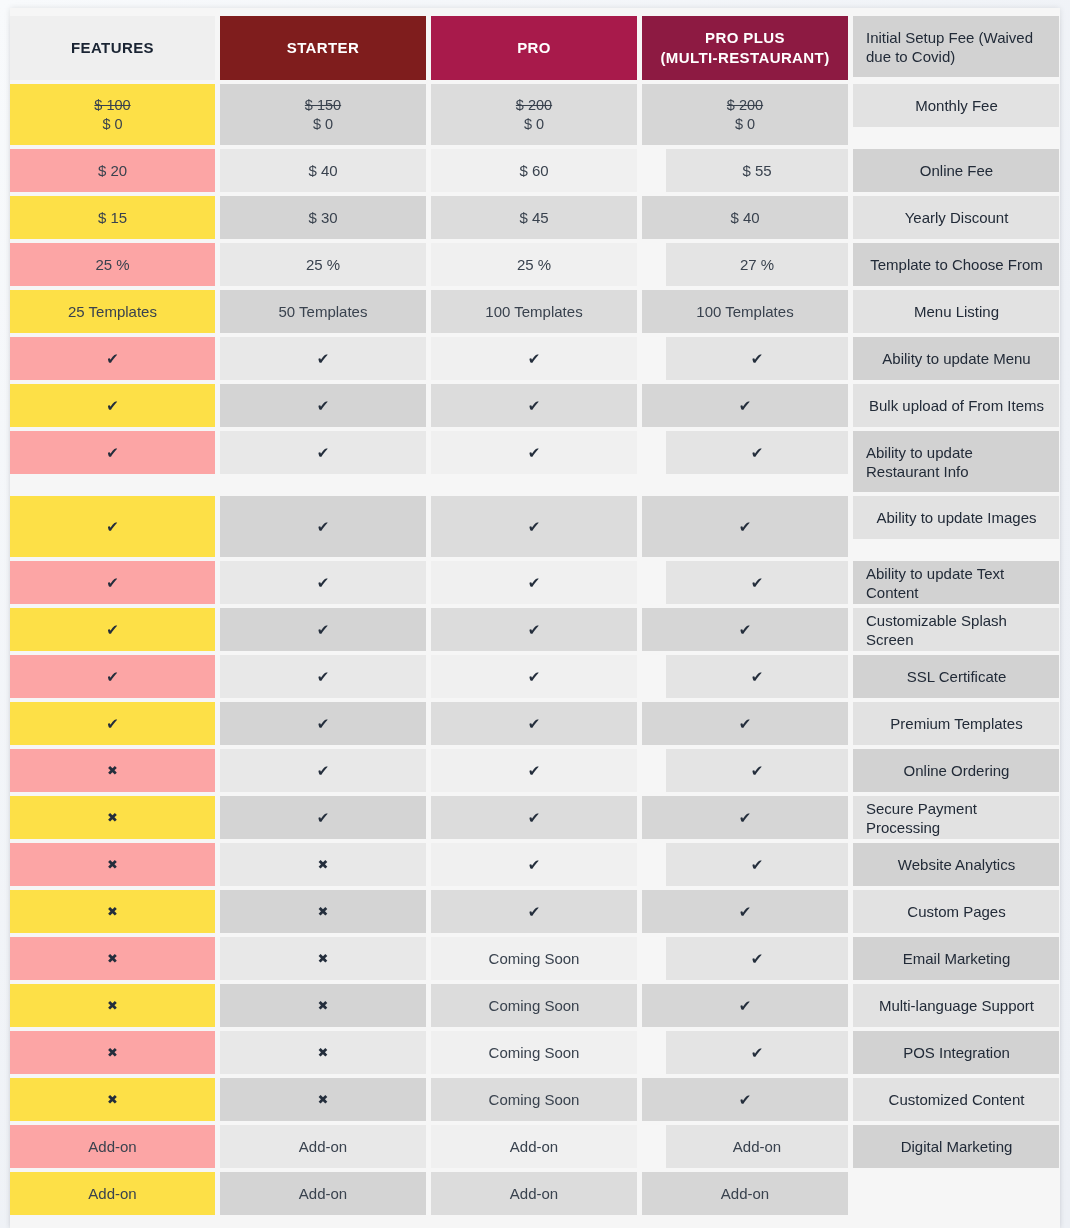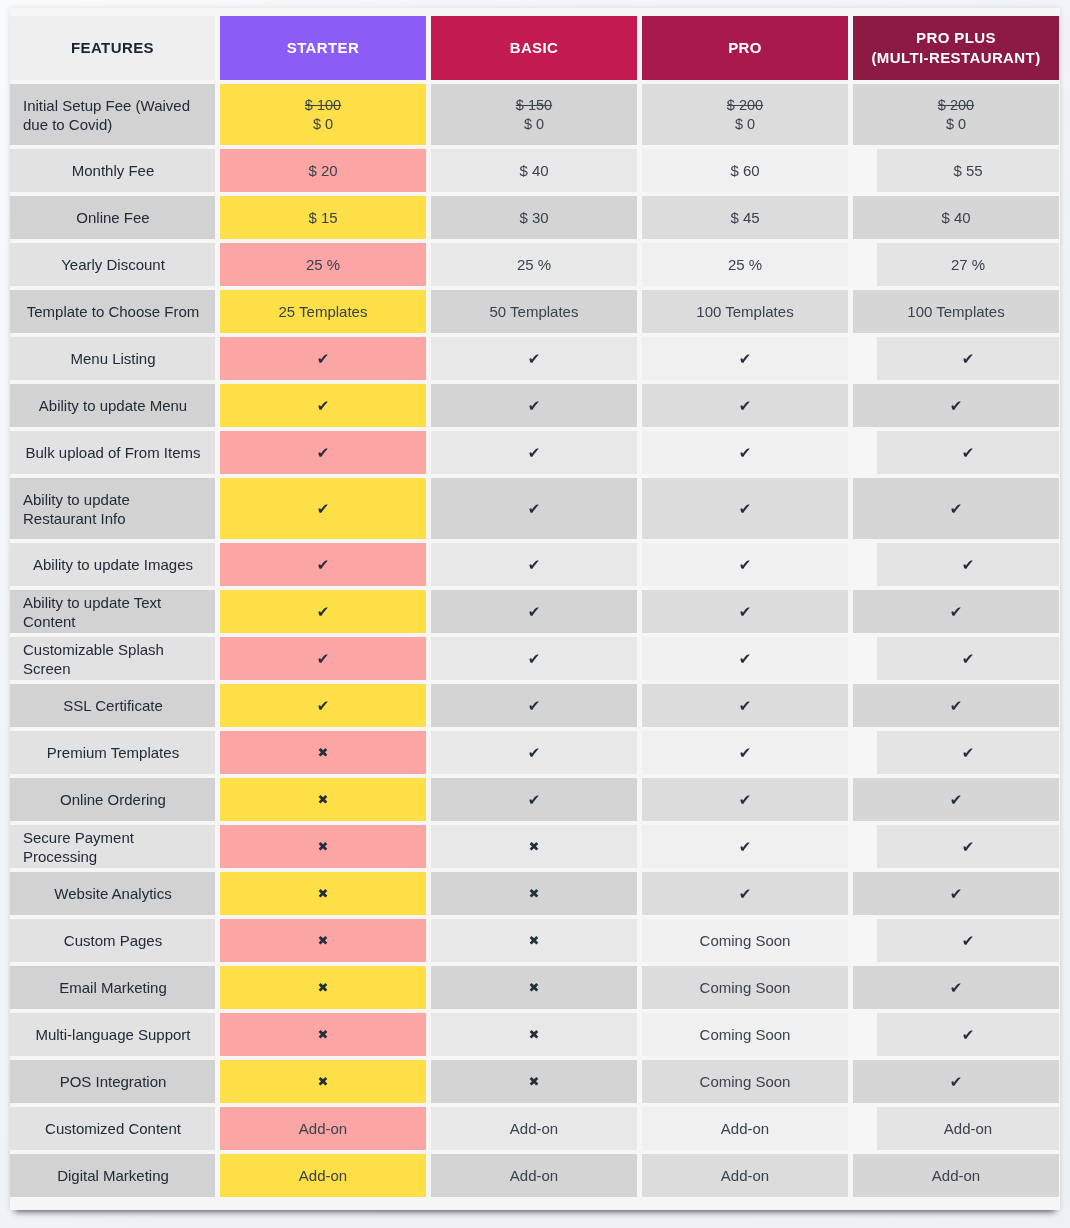--- a/index.html
+++ b/index.html
@@ -78,25 +78,22 @@
   .light.c4 { background: #e4e4e4; margin-left: 24px; }
 </style>
 </head>
 <body>
 
 <div class="card">
   <div class="grid" id="grid">
       <div class="cell head c0">
         <div>FEATURES</div>
       </div>
-      <div class="cell head c1" style="background: #8b5cf6;">
+      <div class="cell head c1" style="background: #7f1d1d;">
         <div>STARTER</div>
-      </div>
-      <div class="cell head c2" style="background: rgb(195, 26, 82);">
-        <div>BASIC</div>
       </div>
       <div class="cell head c3" style="background: rgb(168, 26, 75);">
         <div>PRO</div>
       </div>
       <div class="cell head c4" style="background: rgb(141, 26, 66);">
         <div>PRO PLUS</div>
         <div>(MULTI-RESTAURANT)</div>
       </div>
       <div class="cell feat c0 dark tall">
         <span>Initial Setup Fee (Waived due to Covid)</span>

